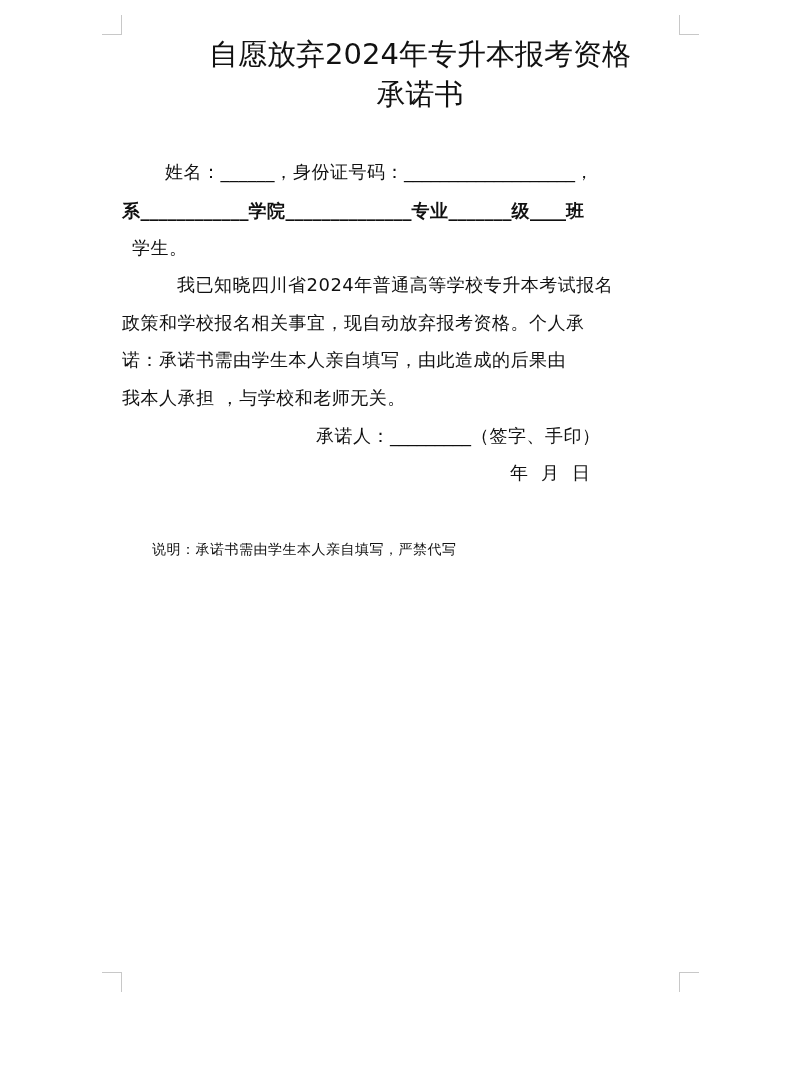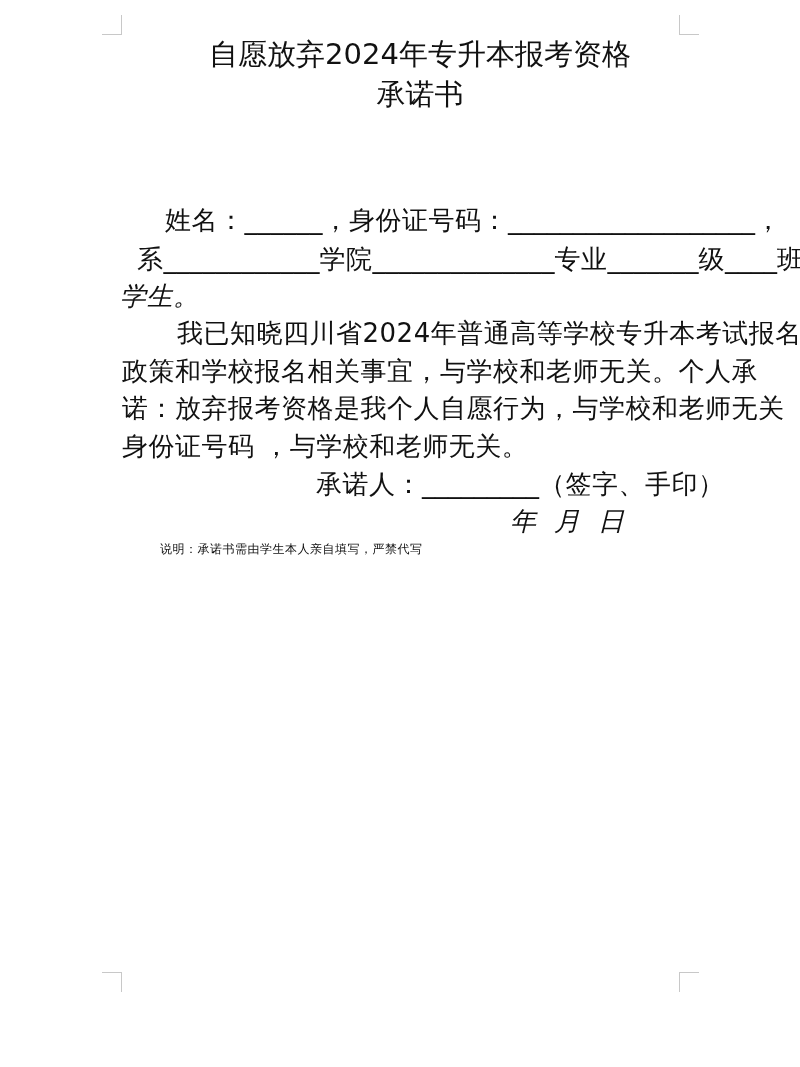--- a/index.html
+++ b/index.html
@@ -36,64 +36,63 @@
       font-size: 29px;
       line-height: 40px;
       letter-spacing: 0px;
       white-space: nowrap;
     }
     .title.l1 { top: 34px; }
     .title.l2 { top: 74px; }
 
     .line {
       position: absolute;
-      font-size: 26px;
+      font-size: 18px;
       line-height: 30px;
       white-space: nowrap;
       letter-spacing: 0.5px;
-      margin-top: 48px;
     }
     .blank {
       letter-spacing: 0;
     }
     .note {
       position: absolute;
-      left: 160px;
+      left: 152px;
       top: 537px;
-      font-size: 12px;
+      font-size: 14px;
       line-height: 24px;
       white-space: nowrap;
       letter-spacing: 0.5px;
     }
   </style>
 </head>
 <body>
 
 <div class="corner tl"></div>
 <div class="corner tr"></div>
 <div class="corner bl"></div>
 <div class="corner br"></div>
 
 <div class="title l1">自愿放弃2024年专升本报考资格</div>
 <div class="title l2">承诺书</div>
 
 <div class="line" style="left:165px; top:157px;">
   <span>姓名：</span><span class="blank">______</span><span>，身份证号码：</span><span class="blank">___________________</span><span>，</span>
 </div>
 
-<div class="line" style="left:137px; top:196px;">
+<div class="line" style="left:122px; top:196px;font-weight:bold;">
   <span>系</span><span class="blank">____________</span><span>学院</span><span class="blank">______________</span><span>专业</span><span class="blank">_______</span><span>级</span><span class="blank">____</span><span>班</span>
 </div>
 
-<div class="line" style="left:120px; top:233px;font-style:italic;">学生。</div>
+<div class="line" style="left:132px; top:233px;">学生。</div>
 
 <div class="line" style="left:177px; top:270px;">我已知晓四川省2024年普通高等学校专升本考试报名</div>
-<div class="line" style="left:122px; top:308px;">政策和学校报名相关事宜，与学校和老师无关。个人承</div>
-<div class="line" style="left:122px; top:345px;">诺：放弃报考资格是我个人自愿行为，与学校和老师无关</div>
-<div class="line" style="left:122px; top:383px;">身份证号码 ，与学校和老师无关。</div>
+<div class="line" style="left:122px; top:308px;">政策和学校报名相关事宜，现自动放弃报考资格。个人承</div>
+<div class="line" style="left:122px; top:345px;">诺：承诺书需由学生本人亲自填写，由此造成的后果由</div>
+<div class="line" style="left:122px; top:383px;">我本人承担 ，与学校和老师无关。</div>
 
 <div class="line" style="left:316px; top:421px;">
   <span>承诺人：</span><span class="blank">_________</span><span>（签字、手印）</span>
 </div>
 
-<div class="line" style="left:510px; top:458px; white-space:pre;font-style:italic;">年  月  日</div>
+<div class="line" style="left:510px; top:458px; white-space:pre;">年  月  日</div>
 
 <div class="note">说明：承诺书需由学生本人亲自填写，严禁代写</div>
 
 </body></html>

